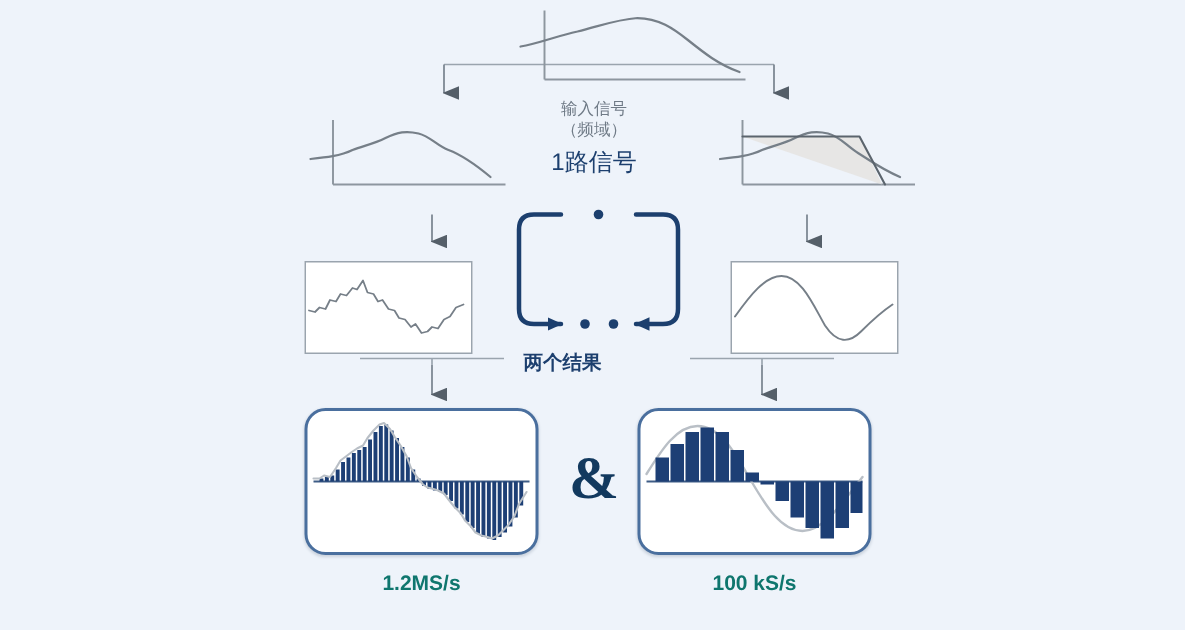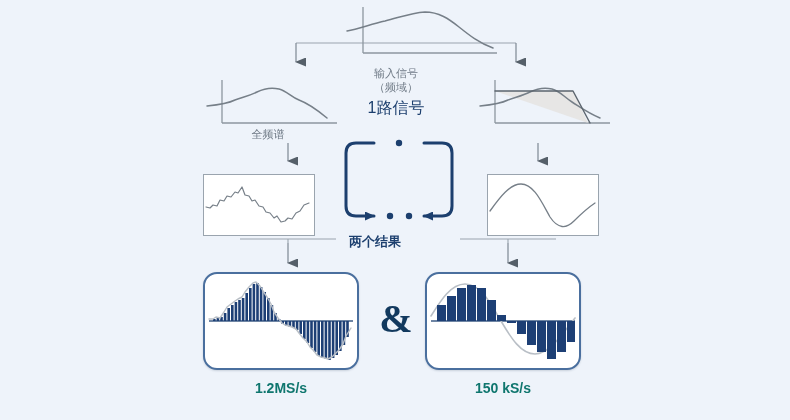--- a/index.html
+++ b/index.html
@@ -73,21 +73,20 @@
     <span>（频域）</span>
   </div>
   <div class="lbl lbl-navy" style="left:346px;top:98px;width:100px;">1路信号</div>
 
   <svg class="mini" style="left:205px;top:78px;" width="140" height="52" viewBox="0 0 140 52">
     <path d="M 17 2 L 17 45" stroke="#8d969f" stroke-width="1.3" fill="none"></path>
     <path d="M 17 45 L 132 45" stroke="#8d969f" stroke-width="1.3" fill="none"></path>
     <path d="M 2 28 C 12 27, 22 26, 30 22 C 38 19, 44 18, 52 14 C 60 10, 66 9, 74 11
              C 82 13, 86 19, 94 22 C 102 25, 110 30, 122 40" stroke="#767f88" stroke-width="1.5" fill="none" stroke-linecap="round" stroke-linejoin="round"></path>
   </svg>
-  <div class="lbl lbl-gray" style="left:208px;top:127px;width:120px;">全频谱</div>
 
   <div class="panel" style="left:203px;top:174px;width:112px;height:62px;">
     <svg class="mini" style="left:0;top:0;" width="110" height="60" viewBox="0 0 110 60">
       <path d="M 2 32 L 6 33 L 9 30 L 13 31 L 16 25 L 20 26 L 23 21 L 27 22 L 31 17
                L 34 18 L 38 12 L 41 20 L 45 21 L 48 26 L 51 25 L 55 31 L 59 32 L 62 37
                L 66 38 L 70 43 L 73 41 L 77 47 L 81 46 L 84 43 L 88 44 L 92 38 L 96 36
                L 100 30 L 105 28" stroke="#767f88" stroke-width="1.2" fill="none" stroke-linejoin="round" stroke-linecap="round"></path>
     </svg>
   </div>
 
@@ -192,17 +191,17 @@
         <rect x="80" y="47" width="9" height="2"></rect>
         <rect x="90" y="47" width="9" height="13"></rect>
         <rect x="100" y="47" width="9" height="24"></rect>
         <rect x="110" y="47" width="9" height="31"></rect>
         <rect x="120" y="47" width="9" height="38"></rect>
         <rect x="130" y="47" width="9" height="31"></rect>
         <rect x="140" y="47" width="8" height="21"></rect>
       </g>
     </svg>
   </div>
-  <div class="lbl lbl-rate" style="left:428px;top:380px;width:150px;">150 kS/s</div>
+  <div class="lbl lbl-rate" style="left:428px;top:380px;width:150px;">100 kS/s</div>
 
   <div class="amp" style="left:378px;top:295px;width:36px;text-align:center;">&amp;</div>
 
 </div>
 
 </body></html>

